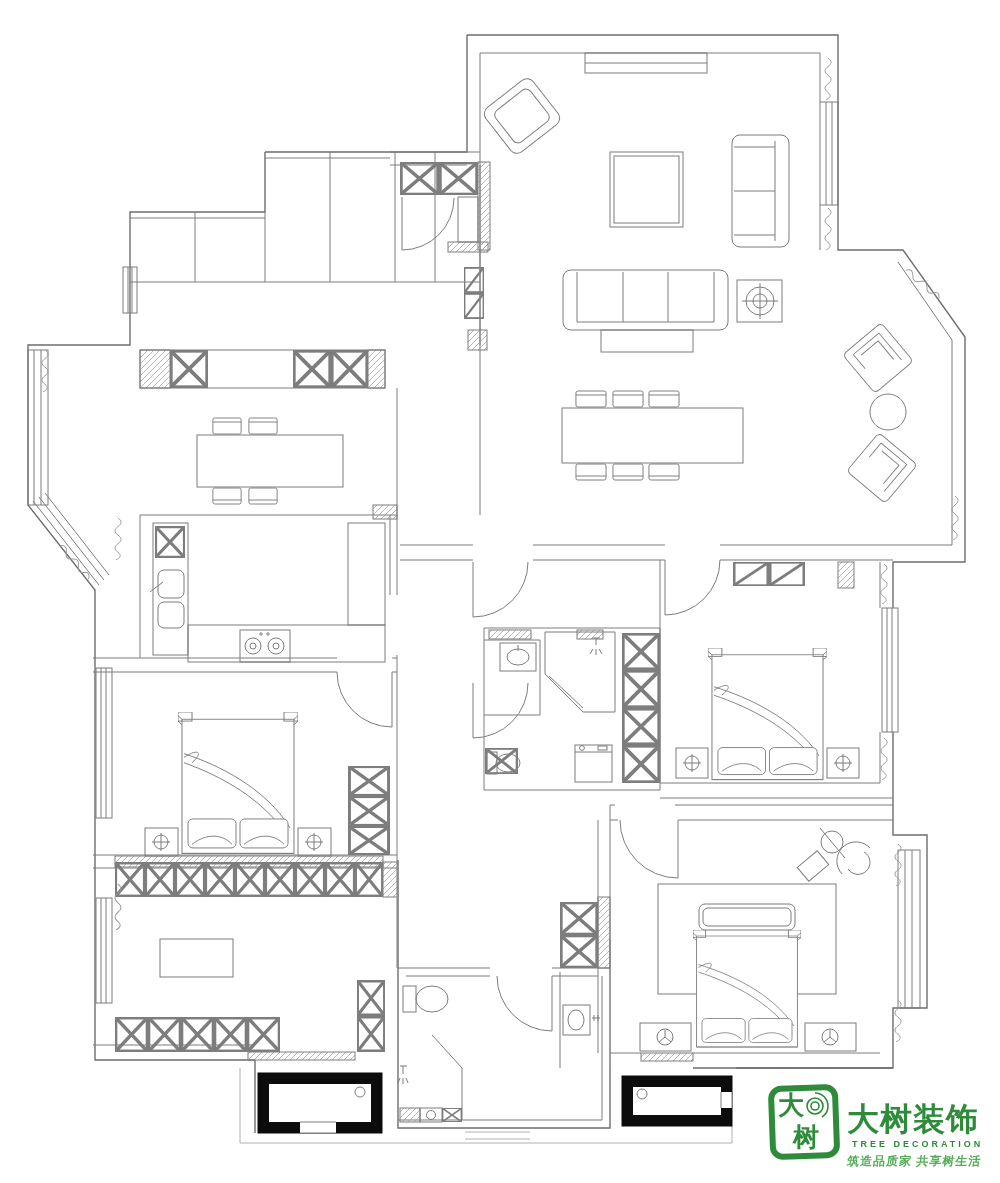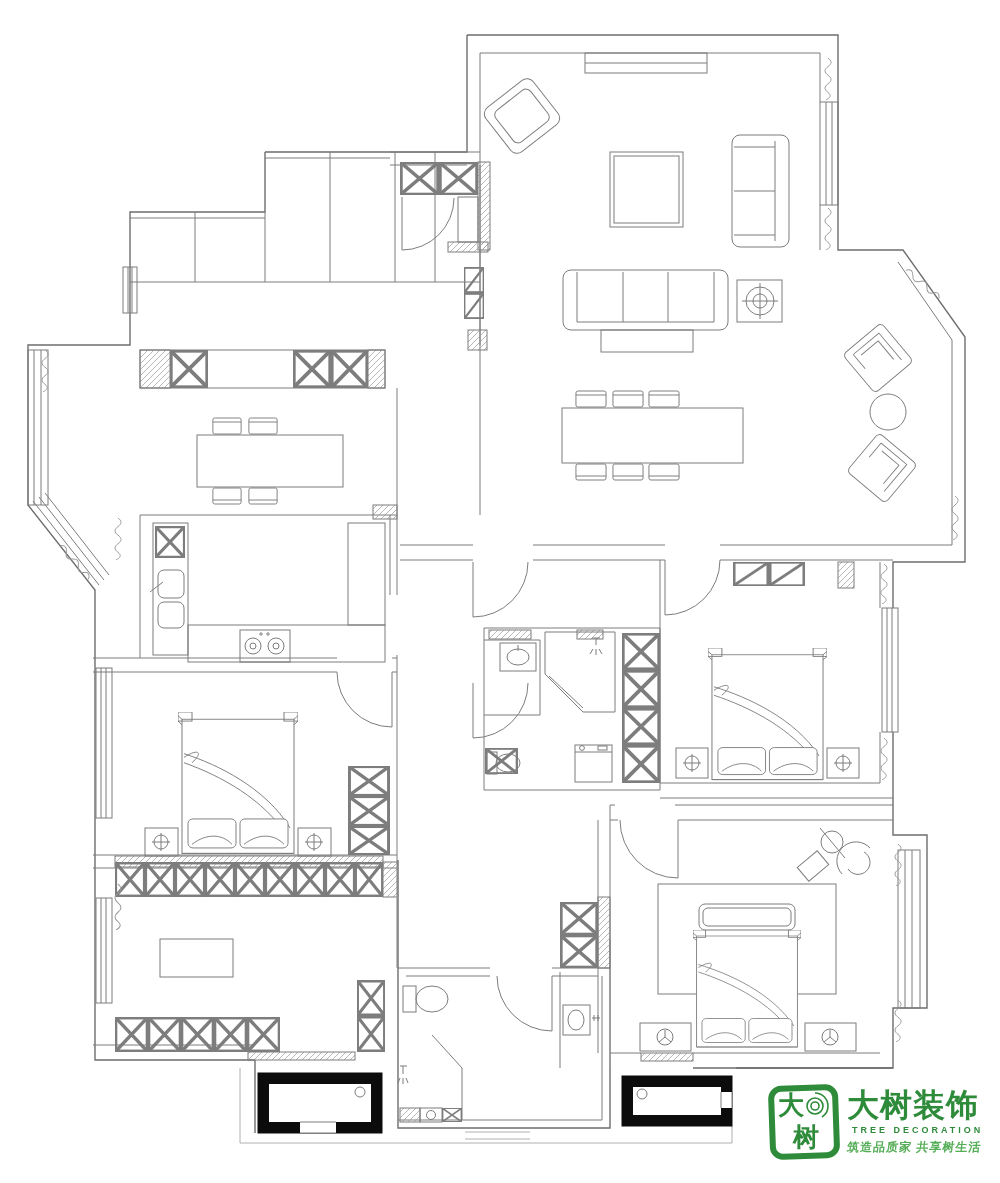--- a/index.html
+++ b/index.html
@@ -4,21 +4,21 @@
 <style>
   html,body{margin:0;padding:0;background:#ffffff;}
   .page{position:relative;width:1000px;height:1183px;background:#fff;overflow:hidden;
         font-family:"Liberation Sans",sans-serif;}
   svg{display:block;}
   .plan{position:absolute;left:0;top:0;}
   
   .logo{position:absolute;left:768px;top:1082px;width:228px;height:86px;
         display:flex;align-items:flex-start;gap:7px;}
   .stamp{flex:0 0 auto;}
-  .wordmark{display:flex;flex-direction:column;margin-top:6px;}
+  .wordmark{display:flex;flex-direction:column;margin-top:20px;}
   .cn{font-size:32px;line-height:34px;font-weight:900;color:#2e8b3a;letter-spacing:1px;
       font-family:"Liberation Sans",sans-serif;}
   .enrow{display:flex;gap:5px;margin-top:3px;}
   .enrow .dash{flex:1;height:2px;background:#2e8b3a;}
   .en{font-size:9px;font-weight:bold;color:#2e8b3a;letter-spacing:3px;white-space:nowrap;}
   .slogan{margin-top:4px;font-size:12px;font-weight:700;color:#55ad57;
           transform:skewX(-6deg);letter-spacing:1px;white-space:nowrap;}
 </style>
 </head>
 <body>

